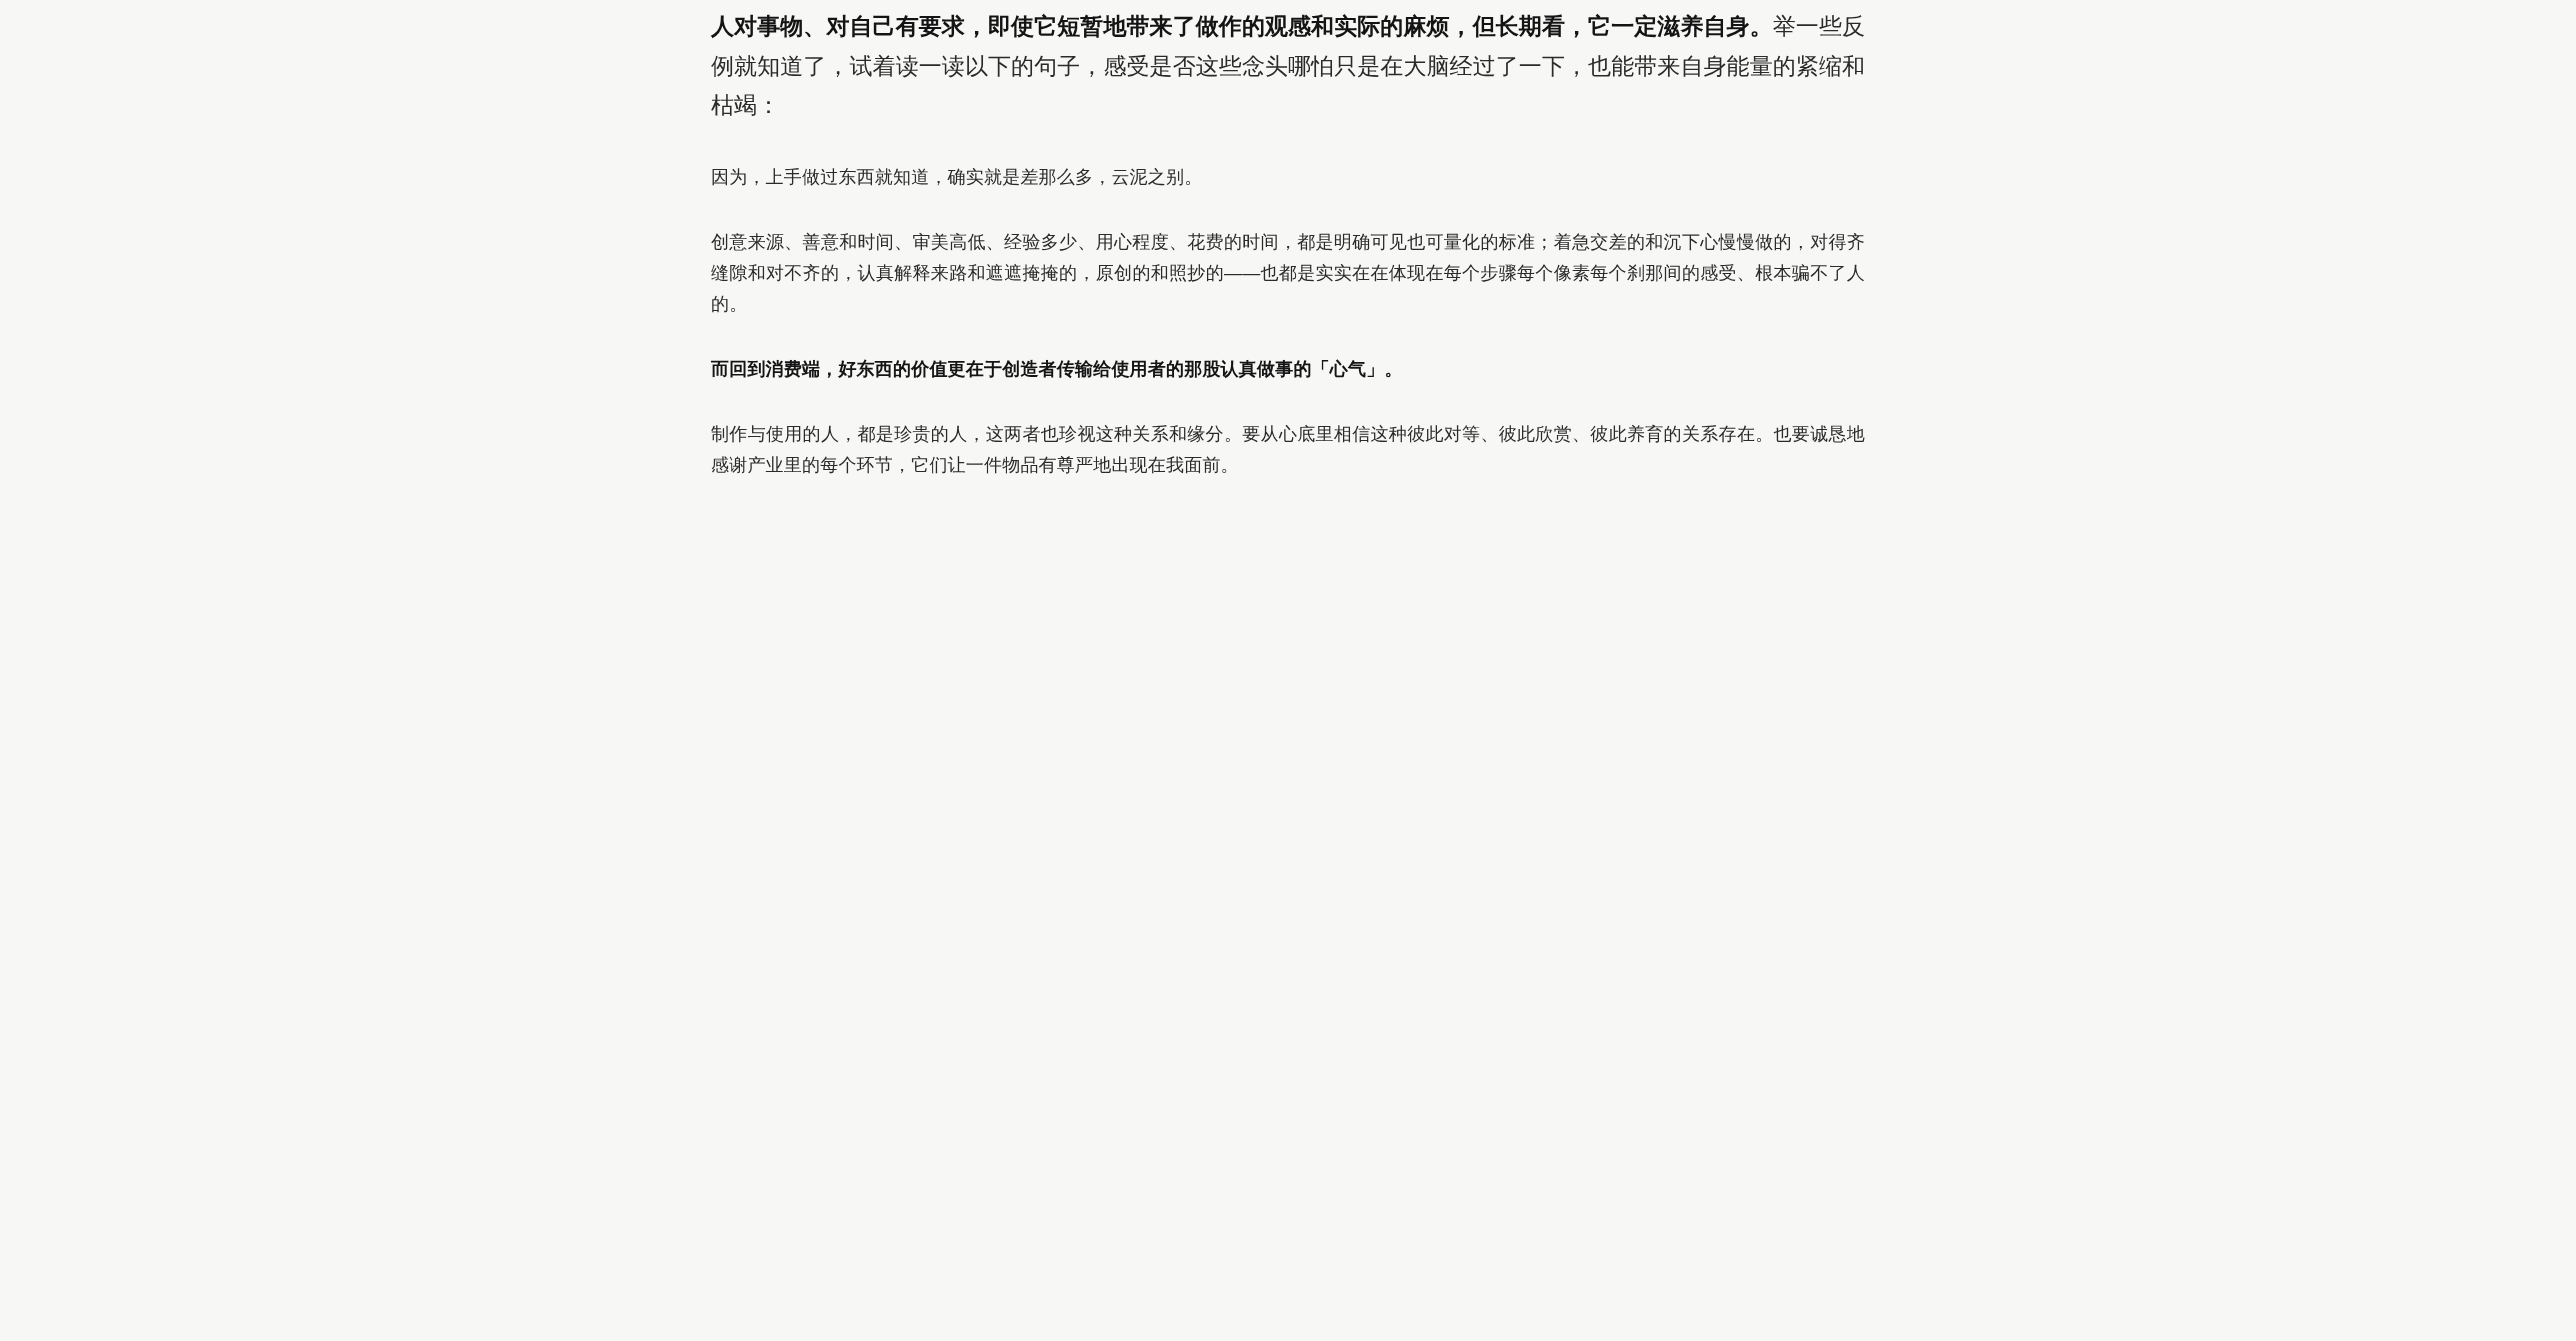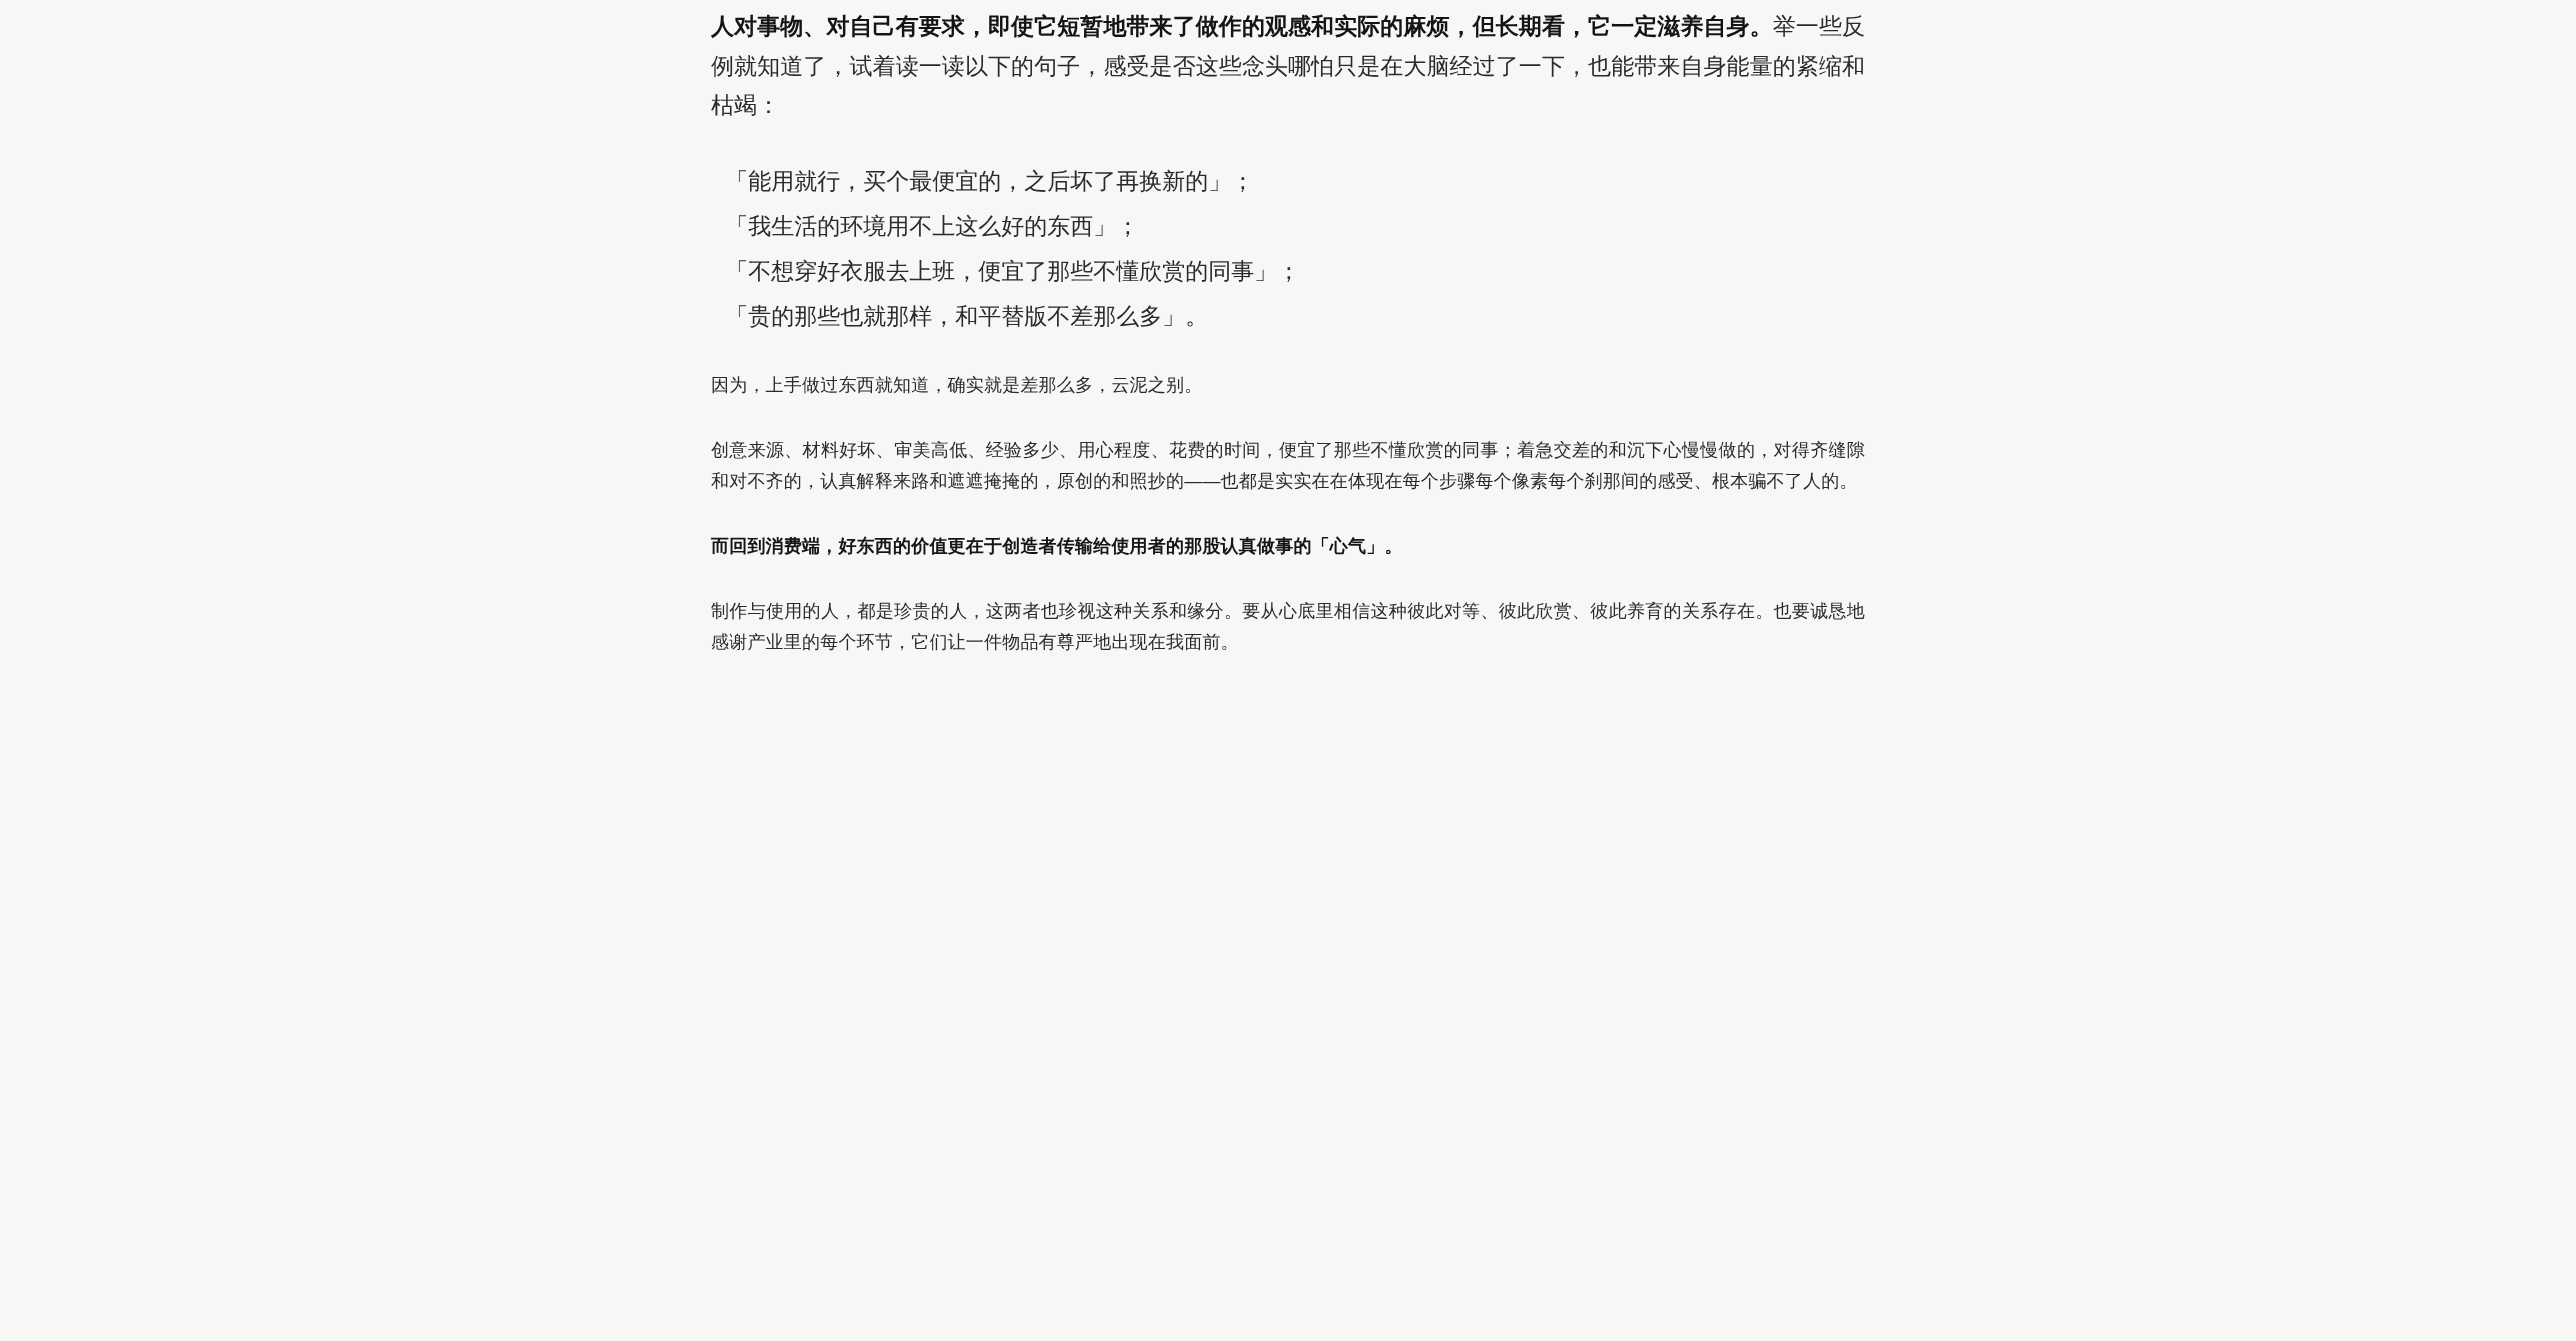--- a/index.html
+++ b/index.html
@@ -68,30 +68,24 @@
 </head>
 <body>
 
 <div class="page">
   <div class="article">
 
     <div class="lead-mixed">
       <b>人对事物、对自己有要求，即使它短暂地带来了做作的观感和实际的麻烦，但长期看，它一定滋养自身。</b><span>举一些反例就知道了，试着读一读以下的句子，感受是否这些念头哪怕只是在大脑经过了一下，也能带来自身能量的紧缩和枯竭：</span>
     </div>
 
-    <div class="quote-block">
-      <div class="q">「能用就行，买个最便宜的，之后坏了再换新的」；</div>
-      <div class="q">「我生活的环境用不上这么好的东西」；</div>
-      <div class="q">「不想穿好衣服去上班，便宜了那些不懂欣赏的同事」；</div>
-      <div class="q">「贵的那些也就那样，和平替版不差那么多」。</div>
-    </div>
 
     <p>因为，上手做过东西就知道，确实就是差那么多，云泥之别。</p>
 
-    <p>创意来源、材料好坏、审美高低、经验多少、用心程度、花费的时间，便宜了那些不懂欣赏的同事；着急交差的和沉下心慢慢做的，对得齐缝隙和对不齐的，认真解释来路和遮遮掩掩的，原创的和照抄的——也都是实实在在体现在每个步骤每个像素每个刹那间的感受、根本骗不了人的。</p>
+    <p>创意来源、善意和时间、审美高低、经验多少、用心程度、花费的时间，都是明确可见也可量化的标准；着急交差的和沉下心慢慢做的，对得齐缝隙和对不齐的，认真解释来路和遮遮掩掩的，原创的和照抄的——也都是实实在在体现在每个步骤每个像素每个刹那间的感受、根本骗不了人的。</p>
 
     <p class="bold">而回到消费端，好东西的价值更在于创造者传输给使用者的那股认真做事的「心气」。</p>
 
 
     <p>制作与使用的人，都是珍贵的人，这两者也珍视这种关系和缘分。要从心底里相信这种彼此对等、彼此欣赏、彼此养育的关系存在。也要诚恳地感谢产业里的每个环节，它们让一件物品有尊严地出现在我面前。</p>
 
 
   </div>
 </div>
 

